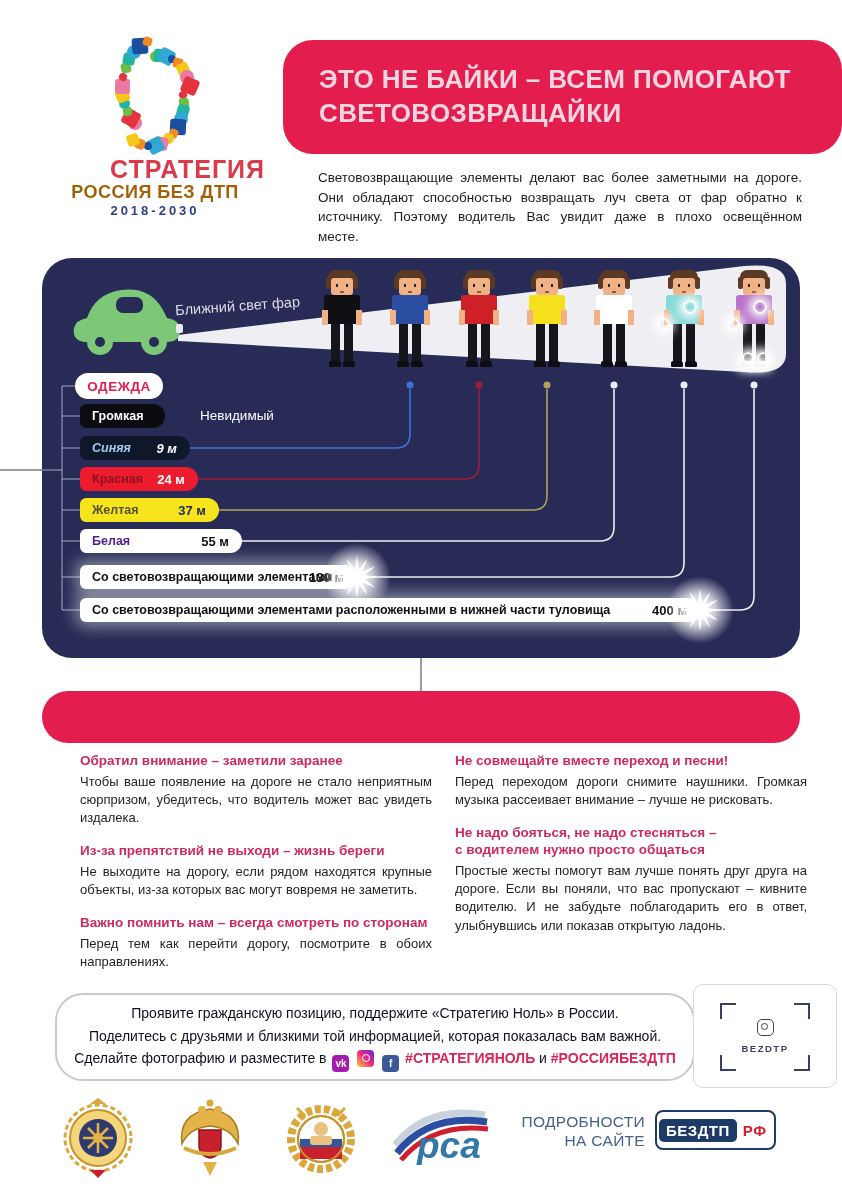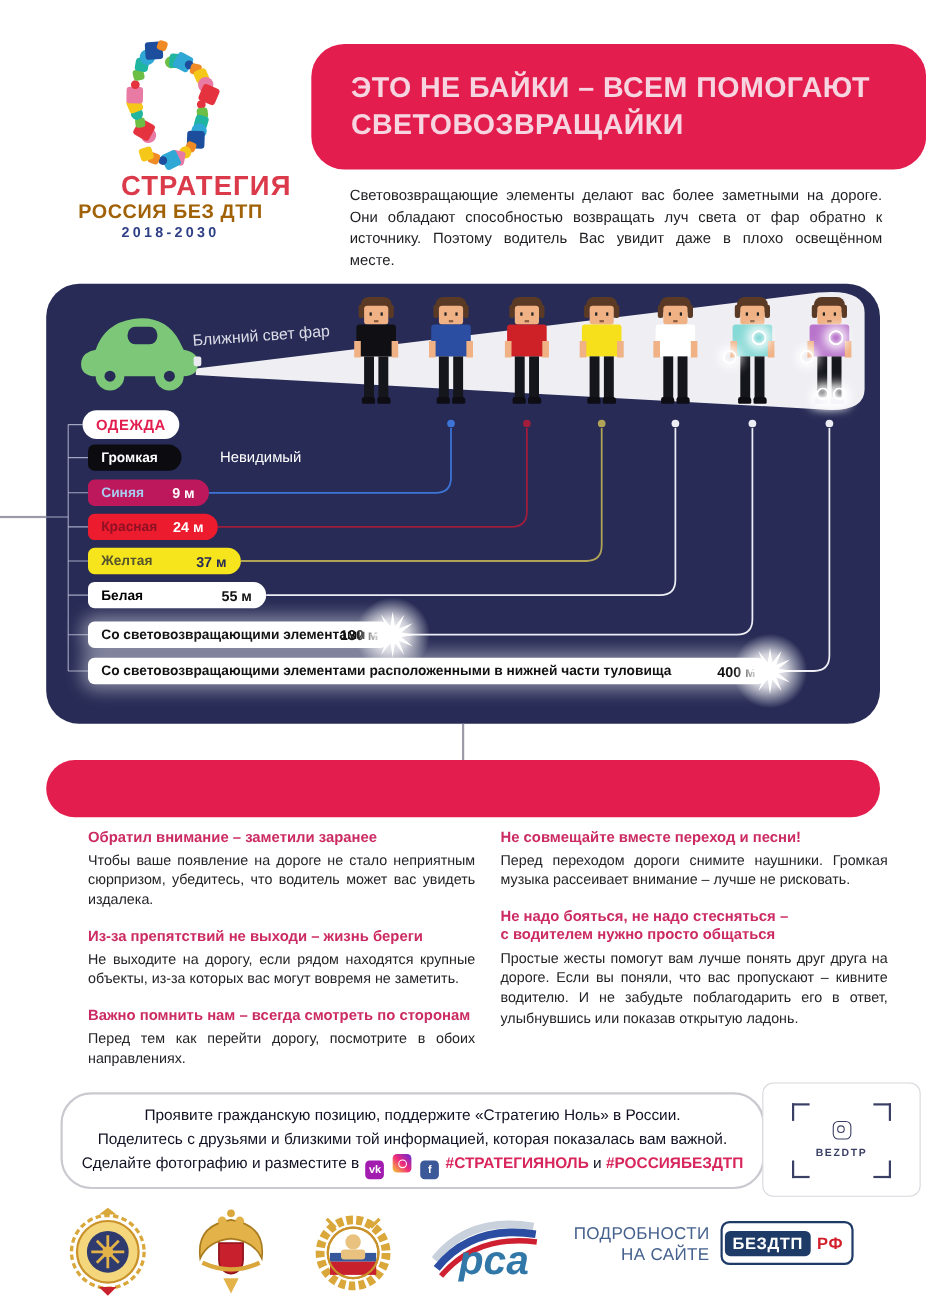--- a/index.html
+++ b/index.html
@@ -209,40 +209,40 @@
     <div class="beam-label">Ближний свет фар</div>
     <div class="clothes-pill">ОДЕЖДА</div>
     <div class="rows">
         <div class="c-row" style="top: 146px;">
           <div class="bar" style="width: 85px; background: rgb(11, 11, 16);">
             <span class="bar-label" style="color: rgb(255, 255, 255);">Громкая</span>
           </div>
           <span class="bar-note">Невидимый</span>
         </div>
         <div class="c-row" style="top: 178px;">
-          <div class="bar" style="width: 110px; background: #be185d;">
+          <div class="bar" style="width: 110px; background: #0f172a; font-style: italic;">
             <span class="bar-label" style="color: rgb(168, 203, 240);">Синяя</span>
             <span class="bar-value" style="color: rgb(255, 255, 255);">9 м</span>
           </div>
         </div>
         <div class="c-row" style="top: 209px;">
           <div class="bar" style="width: 118px; background: rgb(236, 27, 46);">
             <span class="bar-label" style="color: rgb(142, 17, 36);">Красная</span>
             <span class="bar-value" style="color: rgb(255, 255, 255);">24 м</span>
           </div>
         </div>
         <div class="c-row" style="top: 240px;">
           <div class="bar" style="width: 139px; background: rgb(246, 229, 29);">
             <span class="bar-label" style="color: rgb(85, 84, 46);">Желтая</span>
             <span class="bar-value" style="color: rgb(39, 43, 85);">37 м</span>
           </div>
         </div>
         <div class="c-row" style="top: 271px;">
           <div class="bar" style="width: 162px; background: rgb(255, 255, 255);">
-            <span class="bar-label" style="color: #000000;">Белая</span>
+            <span class="bar-label" style="color: #4c1d95;">Белая</span>
             <span class="bar-value" style="color: rgb(17, 17, 17);">55 м</span>
           </div>
         </div>
         <div class="c-row" style="top: 307px;">
           <div class="bar glowbar" style="width: 277px; background: rgb(255, 255, 255);">
             <span class="bar-label" style="color: rgb(17, 17, 17);">Со световозвращающими элементами</span>
             <span class="bar-value" style="color: rgb(17, 17, 17);">130 м</span>
           </div>
         </div>
         <div class="c-row" style="top: 340px;">

